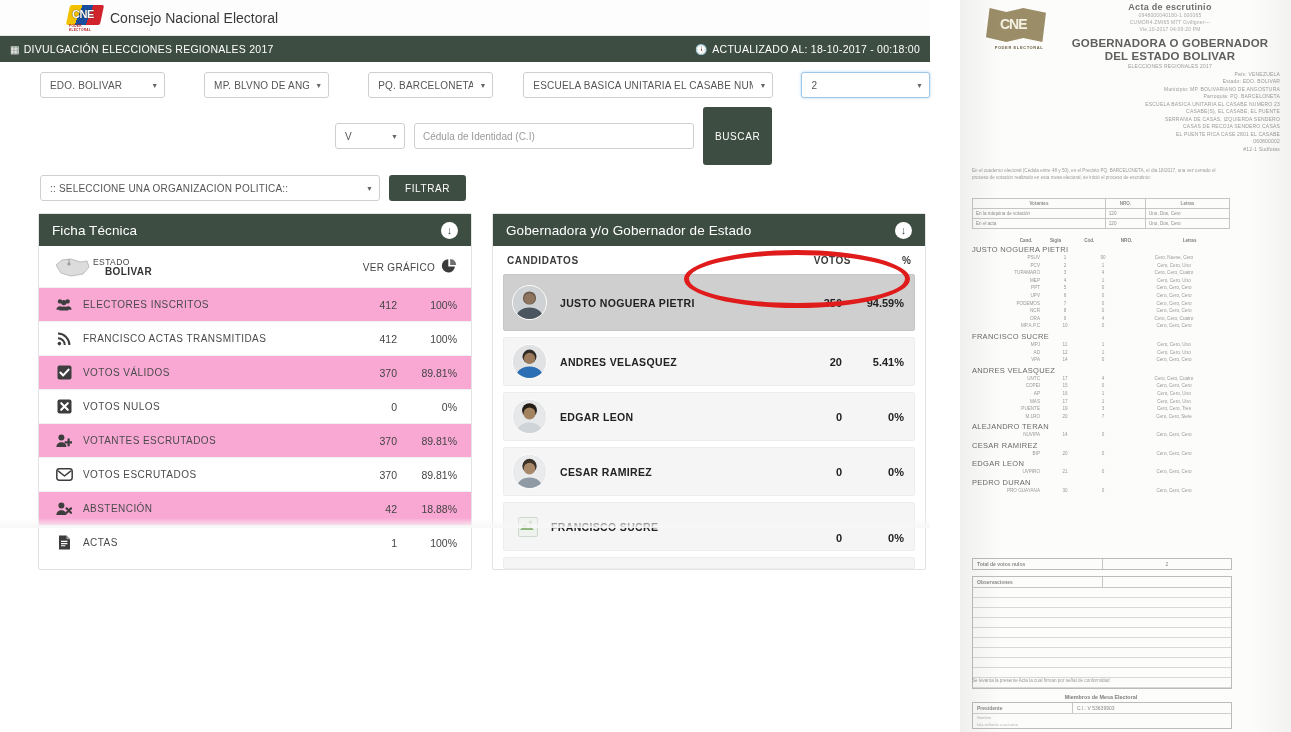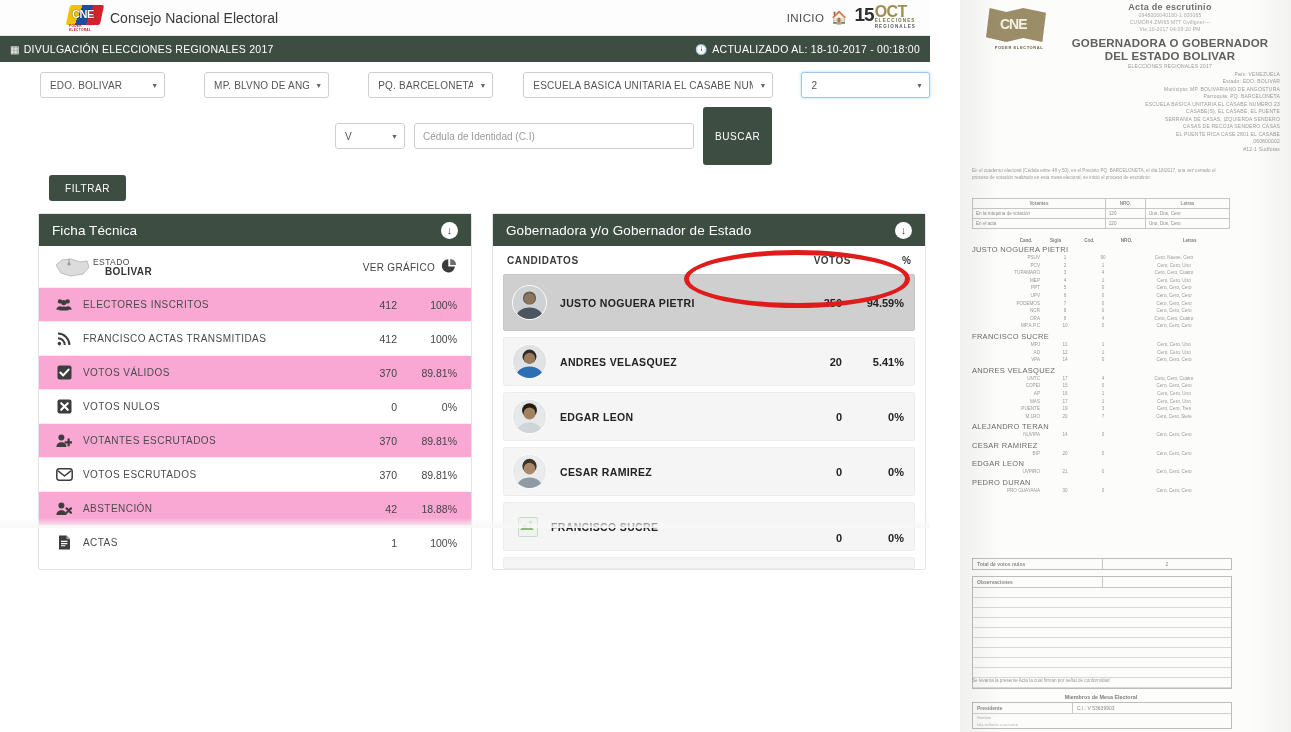--- a/index.html
+++ b/index.html
@@ -202,32 +202,20 @@
 
     <div class="topbar">
       <div class="brand">
         <span class="cne-logo">
           <span class="stripes"></span>
           <span class="txt">CNE</span>
           <span class="sub">PODER ELECTORAL</span>
         </span>
         <span class="brand-title">Consejo Nacional Electoral</span>
       </div>
-      <div class="topright">
-        <span class="inicio">INICIO</span>
-        <span class="home-ico">🏠</span>
-        <span class="oct-logo">
-          <span class="oct-15">15</span>
-          <span class="oct-right">
-            <span class="oct-oct">OCT</span>
-            <span class="oct-s1">ELECCIONES</span>
-            <span class="oct-s2">REGIONALES</span>
-          </span>
-        </span>
-      </div>
     </div>
 
     <div class="greenbar">
       <div class="left">
         <span class="gicon">▦</span>
         <span>DIVULGACIÓN ELECCIONES REGIONALES 2017</span>
       </div>
       <div class="right">
         <span class="gicon">🕔</span>
         <span>ACTUALIZADO AL: 18-10-2017 - 00:18:00</span>
@@ -263,20 +251,24 @@
           <span class="cap">V</span>
           <span class="caret">▼</span>
         </div>
         <div class="ci-input">
           <span>Cédula de Identidad (C.I)</span>
         </div>
         <div class="btn-green btn-buscar">BUSCAR</div>
       </div>
 
       <div class="frow3">
+        <div class="sel sel-org">
+          <span class="cap">:: SELECCIONE UNA ORGANIZACIÓN POLITICA::</span>
+          <span class="caret">▼</span>
+        </div>
         <div class="btn-green btn-filtrar">FILTRAR</div>
       </div>
     </div>
 
     <div class="cols">
 
       <div class="card">
         <div class="card-head">
           <span class="card-title">Ficha Técnica</span>
           <span class="dl-circle">↓</span>

